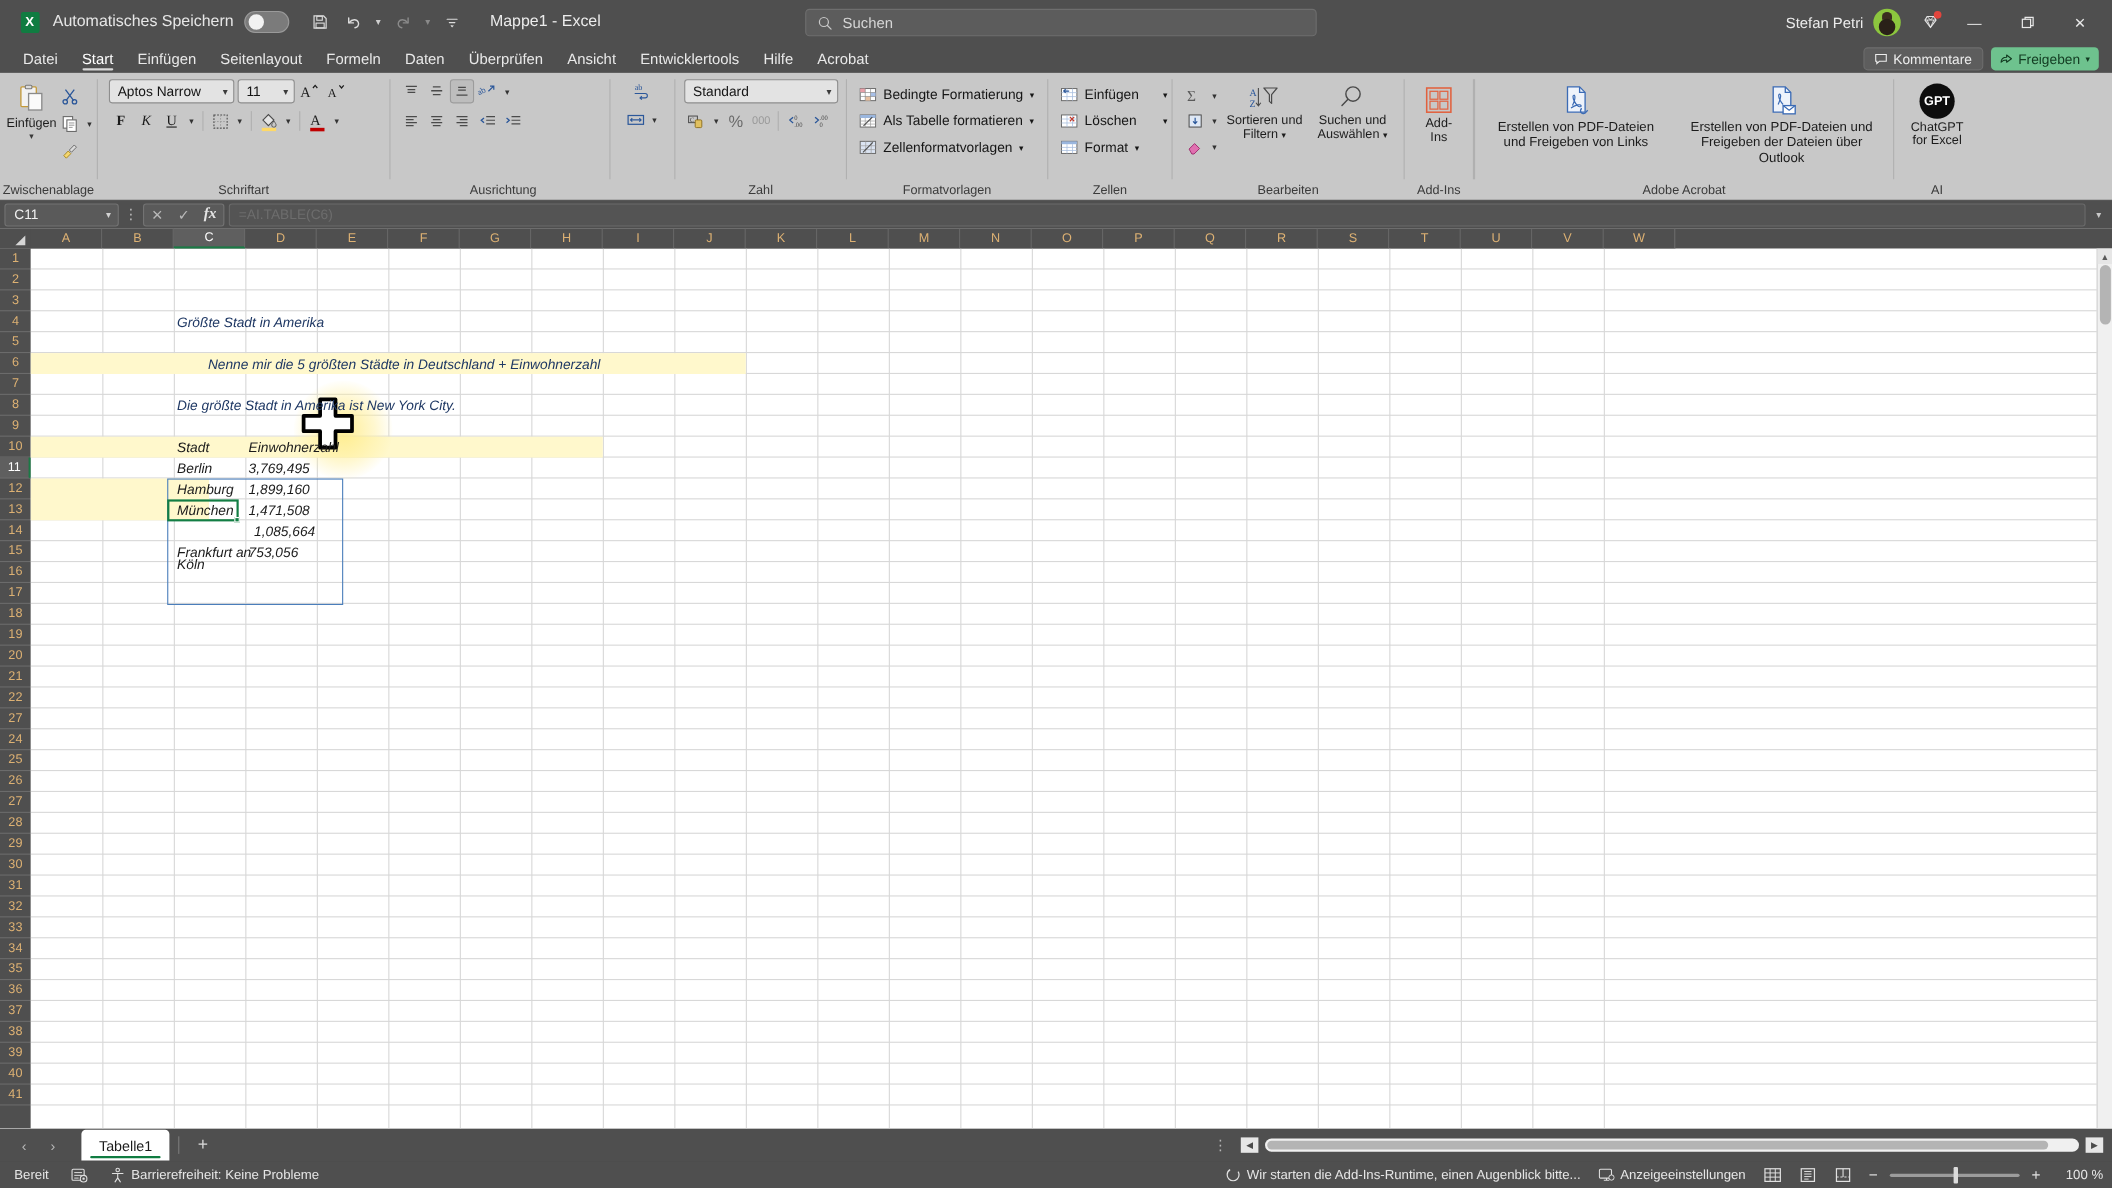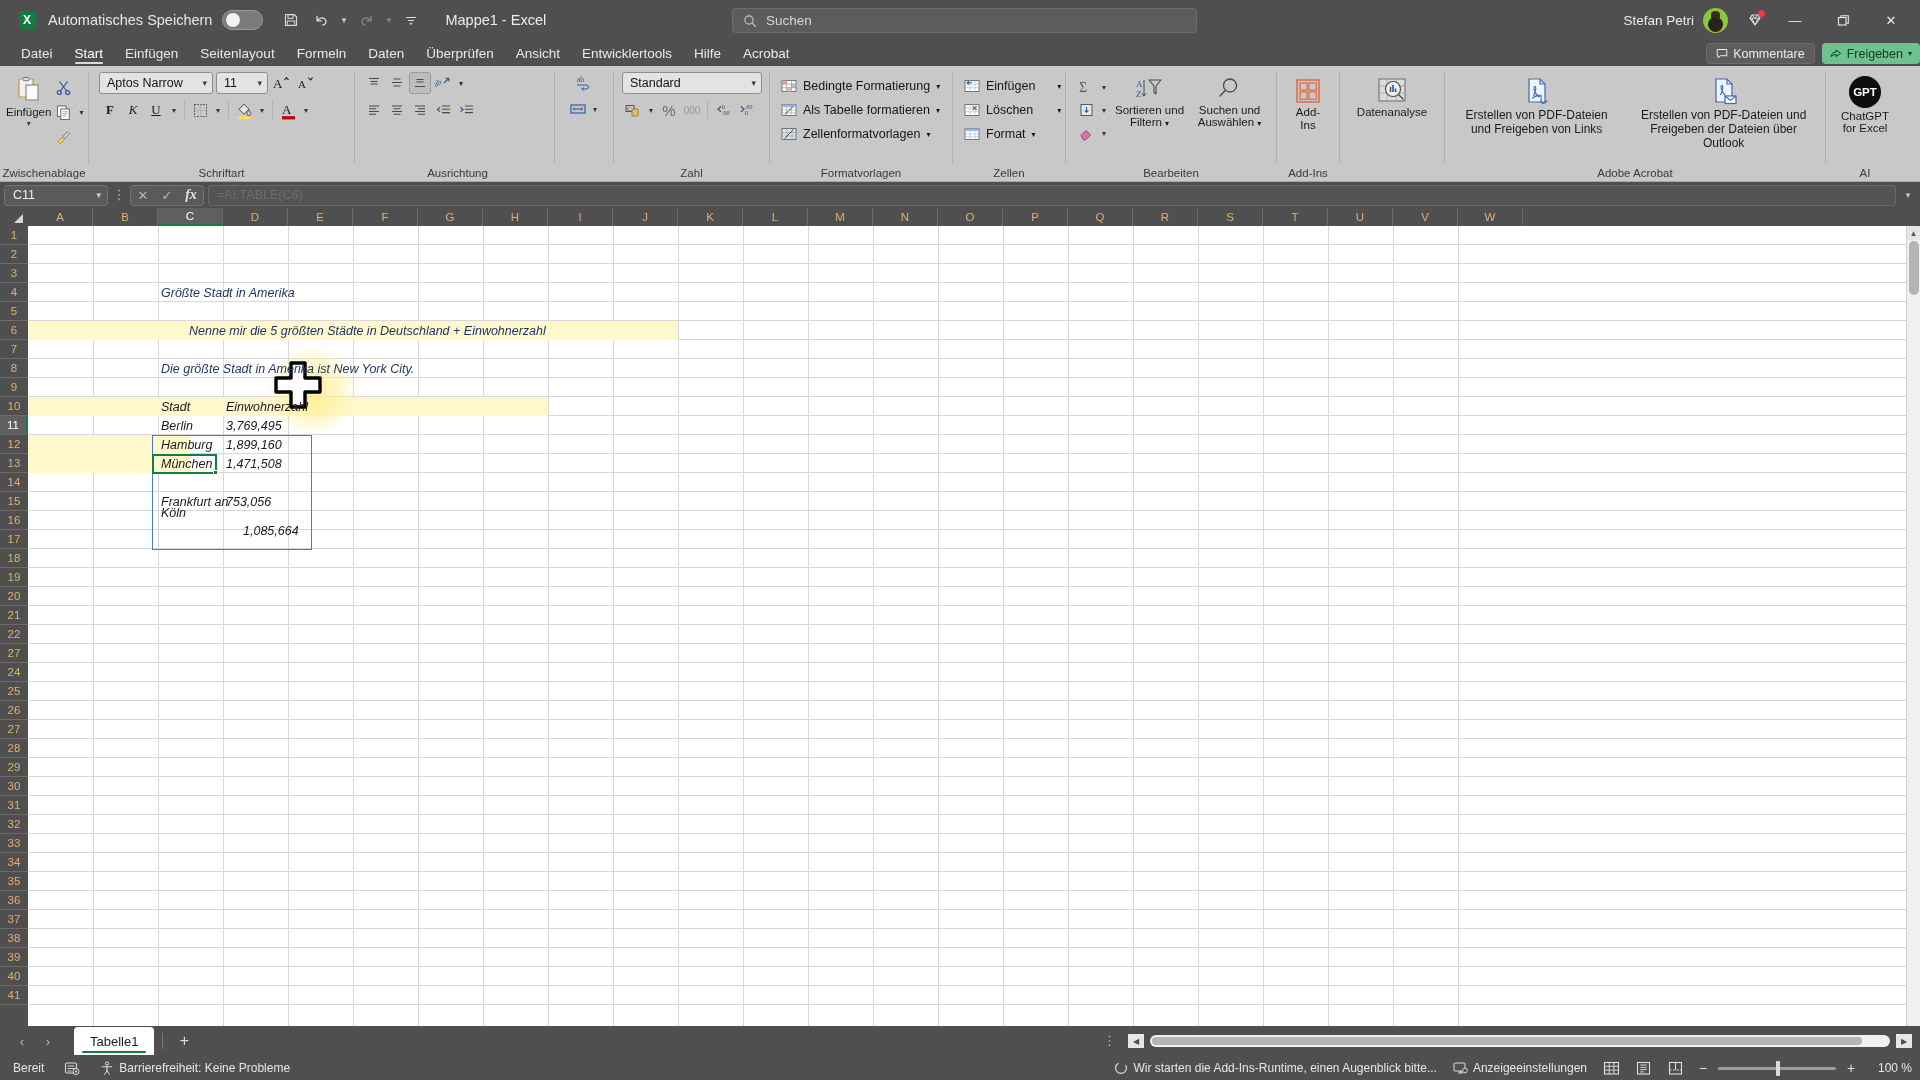--- a/index.html
+++ b/index.html
@@ -33,21 +33,21 @@
   .avatar:before{content:"";position:absolute;width:9px;height:7px;border-radius:50% 50% 0 0;background:#3a2d1f;left:8px;top:3px;}
   .diamond-btn{width:30px;height:28px;display:flex;align-items:center;justify-content:center;position:relative;cursor:pointer;border-radius:3px;}
   .dot-red{position:absolute;width:7px;height:7px;border-radius:50%;background:#e2453d;top:4px;right:5px;}
   .wbtn{width:46px;height:40px;display:flex;align-items:center;justify-content:center;cursor:pointer;color:#e9e9e9;font-size:13px;}
 
   
   .tabrow{height:26px;background:#4f4f4f;display:flex;align-items:flex-end;padding-left:10px;flex:0 0 26px;position:relative;}
   .tab{font-size:13.5px;color:#e9e9e9;padding:3px 11px 5px;cursor:pointer;white-space:nowrap;border-radius:4px 4px 0 0;}
   .tab.active{color:#ffffff;position:relative;}
   .tab.active:after{content:"";position:absolute;left:11px;right:11px;bottom:2px;height:2px;background:#d9d9d9;border-radius:1px;}
-  .tabrow-right{margin-left:auto;display:flex;align-items:center;gap:7px;padding-right:0;padding-bottom:2px;}
+  .tabrow-right{margin-left:auto;display:flex;align-items:center;gap:7px;padding-right:12px;padding-bottom:2px;}
   .kbtn{height:21px;display:flex;align-items:center;gap:5px;background:#5d5d5d;border:1px solid #6d6d6d;border-radius:4px;padding:0 9px;font-size:12.5px;color:#ededed;cursor:pointer;white-space:nowrap;}
   .fbtn{height:21px;display:flex;align-items:center;gap:5px;background:#6ec28e;border-radius:4px;padding:0 8px;font-size:12.5px;color:#123b21;cursor:pointer;white-space:nowrap;}
 
   
   .ribbon{height:116px;background:#c8c8c8;display:flex;align-items:stretch;color:#1b1b1b;flex:0 0 116px;border-bottom:1px solid #a9a9a9;overflow:hidden;}
   .rgroup{display:flex;flex-direction:column;position:relative;padding:2px 0 0;}
   .rgroup-body{flex:1;display:flex;align-items:flex-start;padding:4px 6px 0;}
   .rgroup-name{height:15px;font-size:11.5px;color:#3a3a3a;text-align:center;line-height:15px;position:relative;}
   .rsep{width:1px;background:#b0b0b0;margin:6px 0 18px;}
 
@@ -634,37 +634,20 @@
               </svg>
           </span>
           <span>Add-</span>
           <span>Ins</span>
         </div>
       </div>
       <div class="rgroup-name">Add-Ins</div>
     </div>
     <div class="rsep"></div>
 
-    <div class="rgroup" style="width:104px">
-      <div class="rgroup-body" style="justify-content:center">
-        <div class="addins-btn" style="width:94px">
-          <span class="icobox">
-            <svg width="32" height="30" viewBox="0 0 32 30">
-                <rect x="3" y="3" width="26" height="22" fill="#dcdcdc" stroke="#6b6b6b" stroke-width="1"></rect>
-                <path d="M3 10h26M3 17h26M11 3v22M20 3v22" stroke="#9a9a9a" stroke-width=".7"></path>
-                <circle cx="17" cy="13" r="7.5" fill="#f2f2f2" stroke="#4a4a4a" stroke-width="1.2"></circle>
-                <path d="M14.5 16V11M17 16V9M19.5 16v-3.5" stroke="#2b579a" stroke-width="1.6"></path>
-                <path d="M22.5 18.5L27 23" stroke="#4a4a4a" stroke-width="1.4" stroke-linecap="round"></path>
-              </svg>
-          </span>
-          <span>Datenanalyse</span>
-        </div>
-      </div>
-      <div class="rgroup-name">&nbsp;</div>
-    </div>
     <div class="rsep"></div>
 
     <div class="rgroup" style="width:380px">
       <div class="rgroup-body" style="justify-content:center;gap:6px">
         <div class="acro-btn">
           <span class="icobox">
             <svg width="32" height="32" viewBox="0 0 32 32">
                 <path d="M8 3h11l5 5v18H8z" fill="#eef3fb" stroke="#3b6bb5" stroke-width="1.2"></path>
                 <path d="M19 3v5h5" fill="none" stroke="#3b6bb5" stroke-width="1.2"></path>
                 <path d="M12.5 20c1.5-3.2 2.5-6.5 2.2-8.4-.2-1.4-1.6-1.4-1.7.2-.1 2.3 2.2 6.6 4 8.2 1.5 1.3 3.3 1.4 3.4.3.1-1-1.6-1.3-3.3-.9-2.1.5-4.3 1.6-5.9 2.8" fill="none" stroke="#3b6bb5" stroke-width="1.1"></path>
@@ -881,21 +864,21 @@
           <div class="cell" style="left: 130px; top: 133px;">Die größte Stadt in Amerika ist New York City.</div>
           <div class="cell dark" style="left: 130px; top: 171px;">Stadt</div>
           <div class="cell dark" style="left: 195px; top: 171px;">Einwohnerzahl</div>
           <div class="cell dark" style="left: 130px; top: 190px;">Berlin</div>
           <div class="cell dark" style="left: 195px; top: 190px;">3,769,495</div>
           <div class="cell dark" style="left: 130px; top: 209px;">Hamburg</div>
           <div class="cell dark" style="left: 195px; top: 209px;">1,899,160</div>
           <div class="cell dark" style="left: 130px; top: 228px;">München</div>
           <div class="cell dark" style="left: 195px; top: 228px;">1,471,508</div>
           <div class="cell dark" style="left: 130px; top: 247px; margin-top: 30px;">Köln</div>
-          <div class="cell dark" style="left: 212px; top: 247px; margin-top: 48px;">1,085,664</div>
+          <div class="cell dark" style="left: 200px; top: 247px;">1,085,664</div>
           <div class="cell dark" style="left: 130px; top: 266px;">Frankfurt an</div>
           <div class="cell dark" style="left: 195px; top: 266px;">753,056</div>
         </div>
       <div class="vscroll">
         <div class="vs-up">▲</div>
         <div class="vs-thumb"></div>
       </div>
     </div>
   </div>
 

